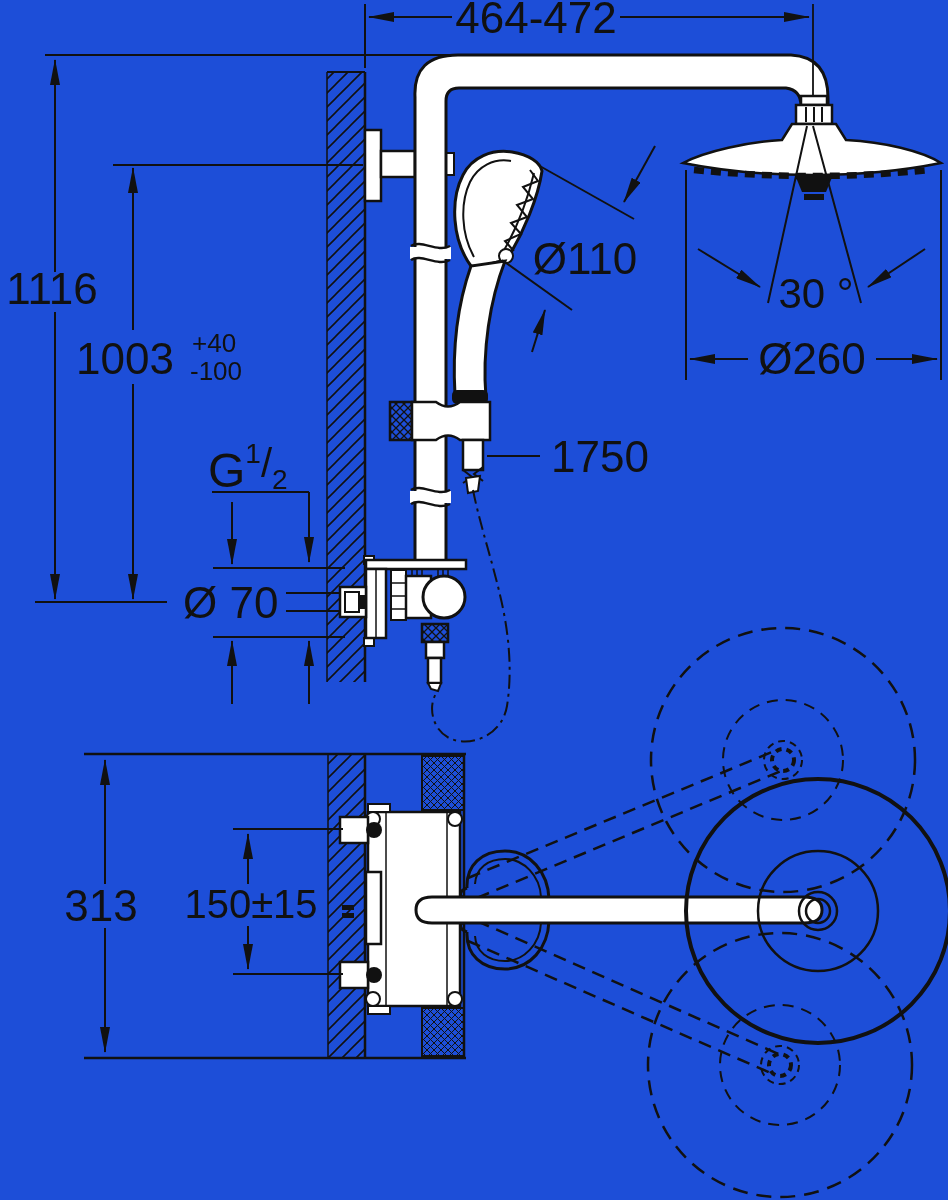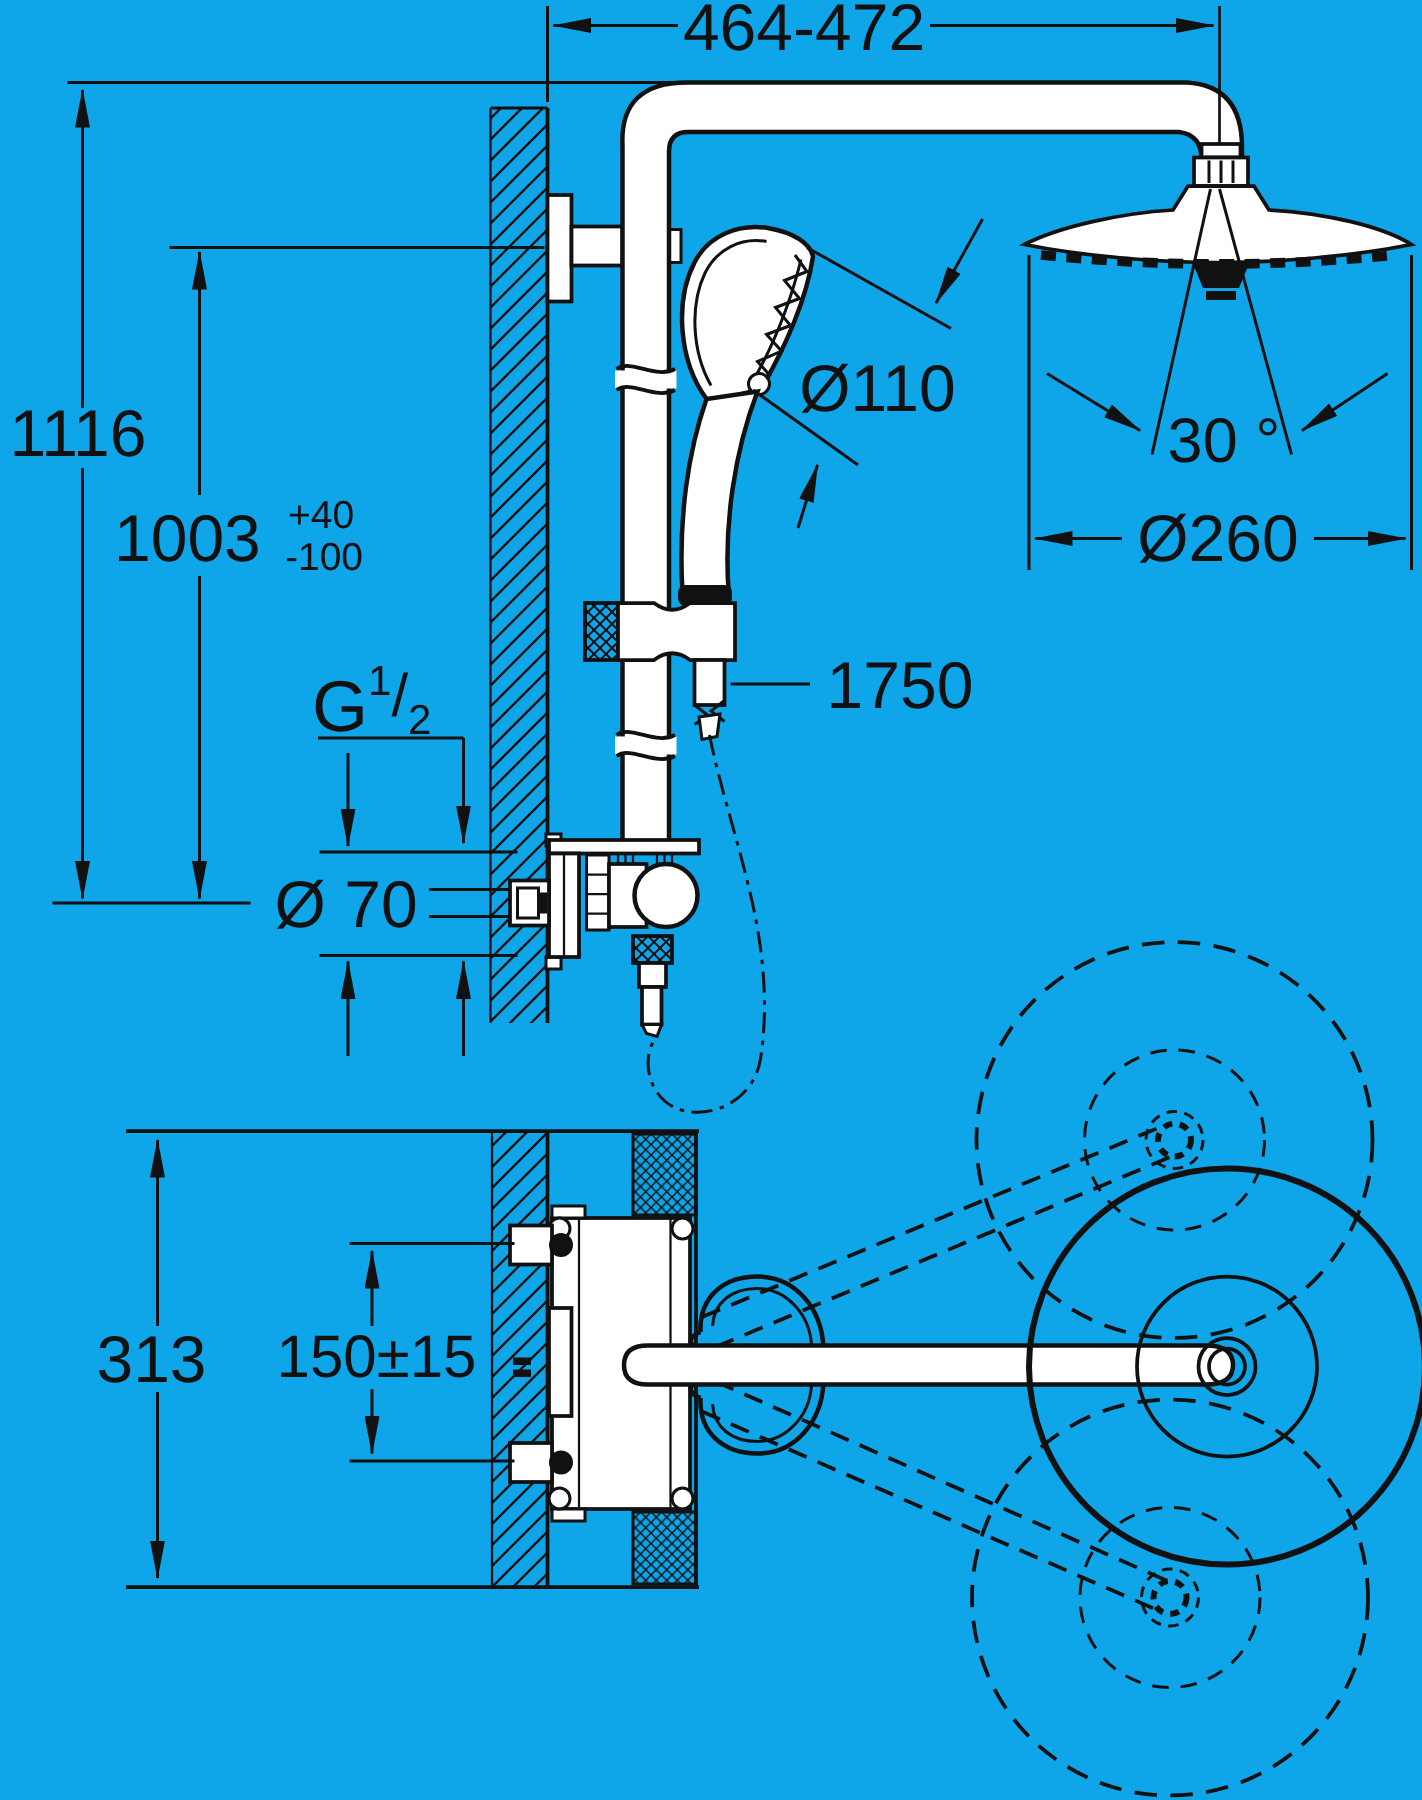--- a/index.html
+++ b/index.html
@@ -1,16 +1,16 @@
 <!DOCTYPE html>
 <html><head>
 <meta charset="utf-8">
 <style>
   html,body{margin:0;padding:0;background:#ffffff;}
-  .sheet{width:948px;height:1200px;background:#0ea5e9;position:relative;overflow:hidden;}
+  .sheet{width:948px;height:1200px;background:#1d4ed8;position:relative;overflow:hidden;}
   svg{display:block;}
   svg text{font-family:"Liberation Sans","DejaVu Sans",sans-serif;fill:#111;}
   .ln{stroke:#111;fill:none;}
   .white{fill:#fff;stroke:#111;}
 </style>
 </head>
 <body>
 
 <div class="sheet">
 <svg width="948" height="1200" viewBox="0 0 948 1200">

